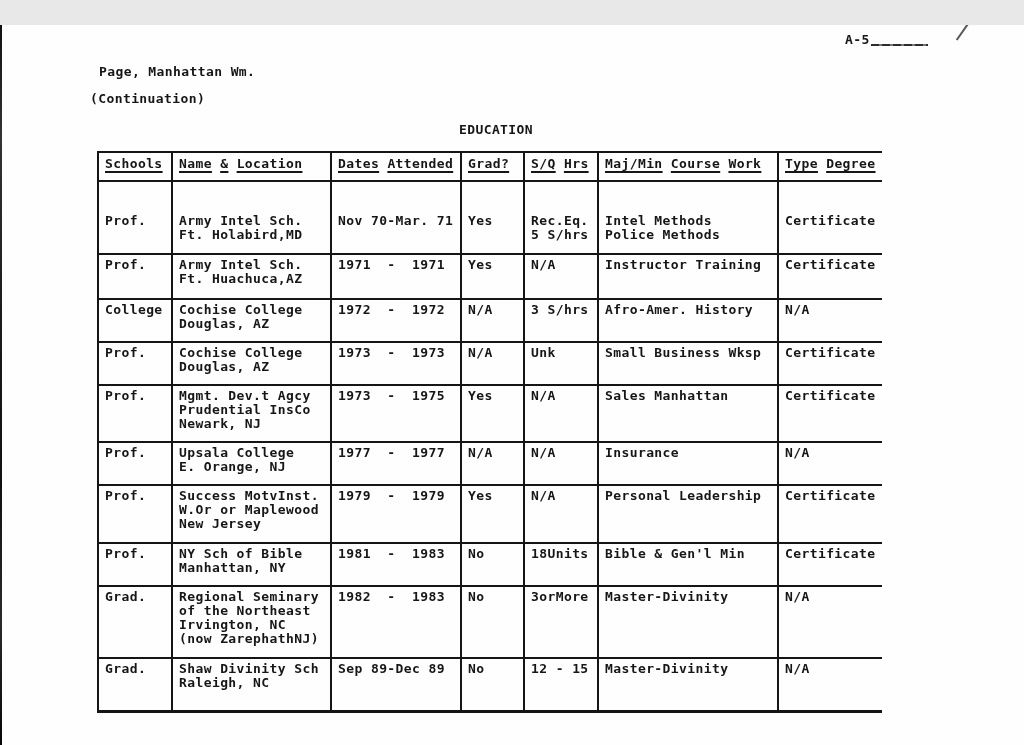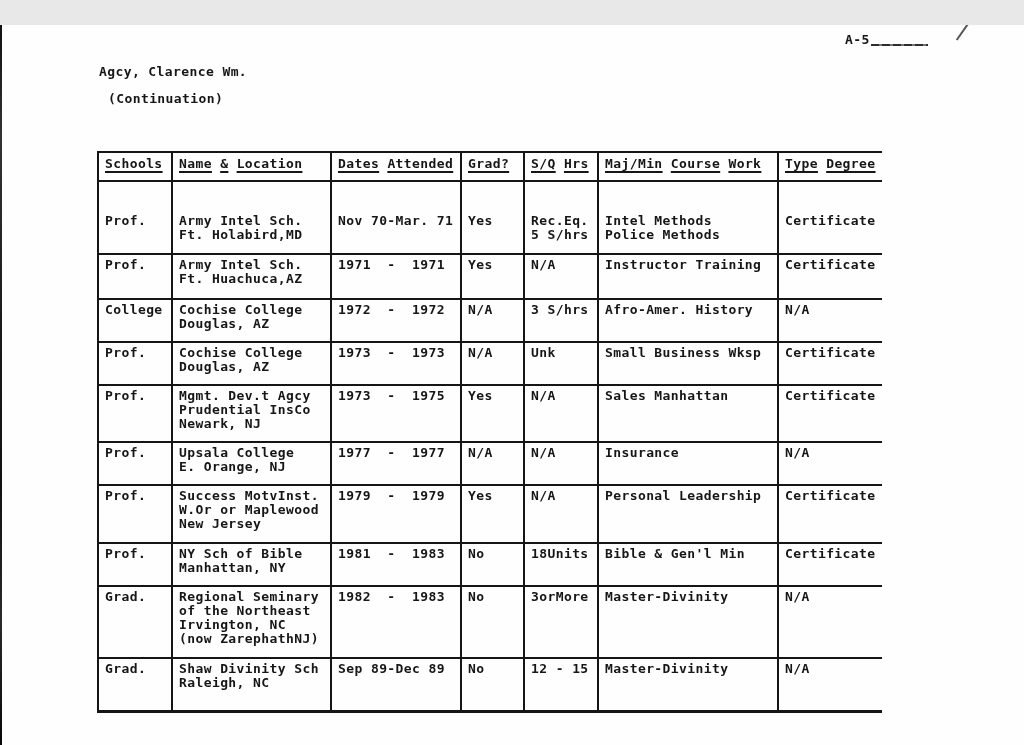--- a/index.html
+++ b/index.html
@@ -32,21 +32,21 @@
   .corner-tick{
     position:absolute;left:962px;top:-5px;width:2px;height:22px;
     background:#555;transform:rotate(35deg);
   }
   .corner-label{position:absolute;left:845px;top:8px;}
   .corner-underline{
     position:absolute;left:871px;top:19px;width:57px;height:2px;
     background:repeating-linear-gradient(90deg,#2d2d2d 0 8px,#777 8px 11px);
   }
   .person-name{position:absolute;left:99px;top:40px;}
-  .continuation{position:absolute;left:108px;top:67px;}
+  .continuation{position:absolute;left:90px;top:67px;}
   .section-title{position:absolute;left:97px;top:98px;width:798px;text-align:center;}
   
   table.edu{
     position:absolute;left:97px;top:126px;
     border-collapse:collapse;table-layout:fixed;width:784px;
     border-left:2px solid #151515;
     font:inherit;letter-spacing:inherit;color:inherit;
   }
   .edu th,.edu td{
     box-sizing:border-box;vertical-align:top;text-align:left;
@@ -80,22 +80,23 @@
 <body>
 
 <div class="page">
 
   <div class="left-edge"></div>
   <div class="corner-tick"></div>
 
   <div class="corner-label">A-5</div>
   <div class="corner-underline"></div>
 
-  <div class="person-name">Agcy, Clarence Wm.</div>
+  <div class="person-name">Page, Manhattan Wm.</div>
   <div class="continuation">(Continuation)</div>
+  <div class="section-title">EDUCATION</div>
 
   <table class="edu">
     <colgroup>
       <col style="width:74px">
         <col style="width:159px">
         <col style="width:130px">
       <col style="width:63px">
         <col style="width:74px">
         <col style="width:180px">
       <col style="width:104px">

